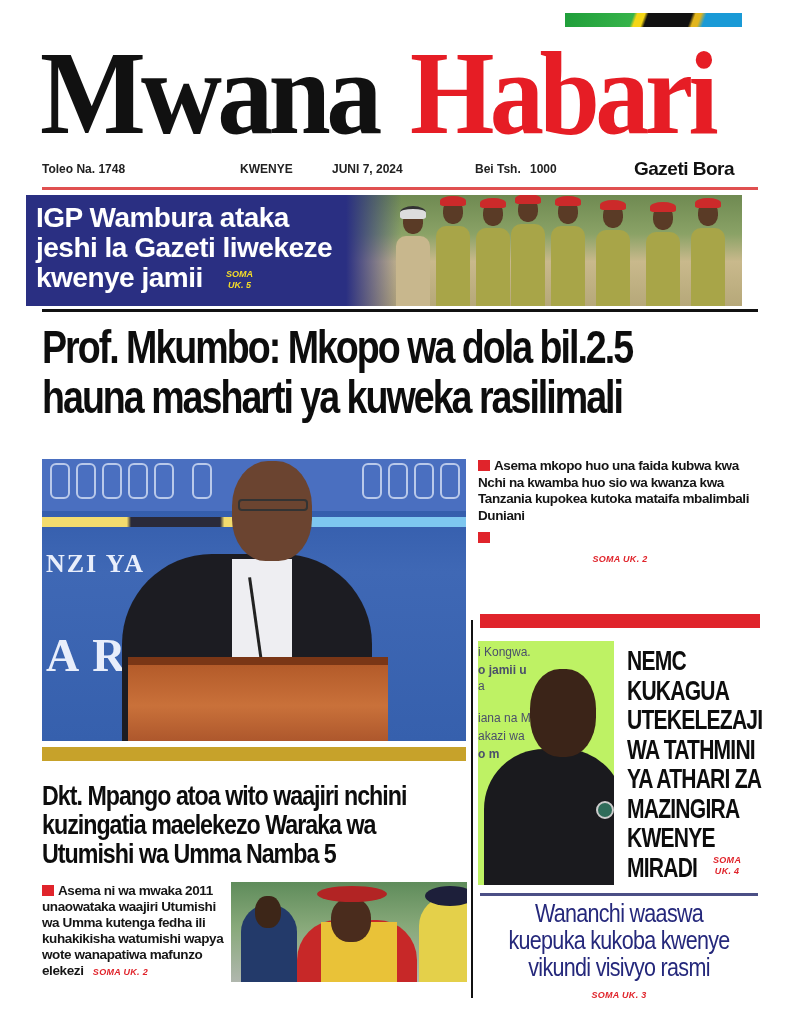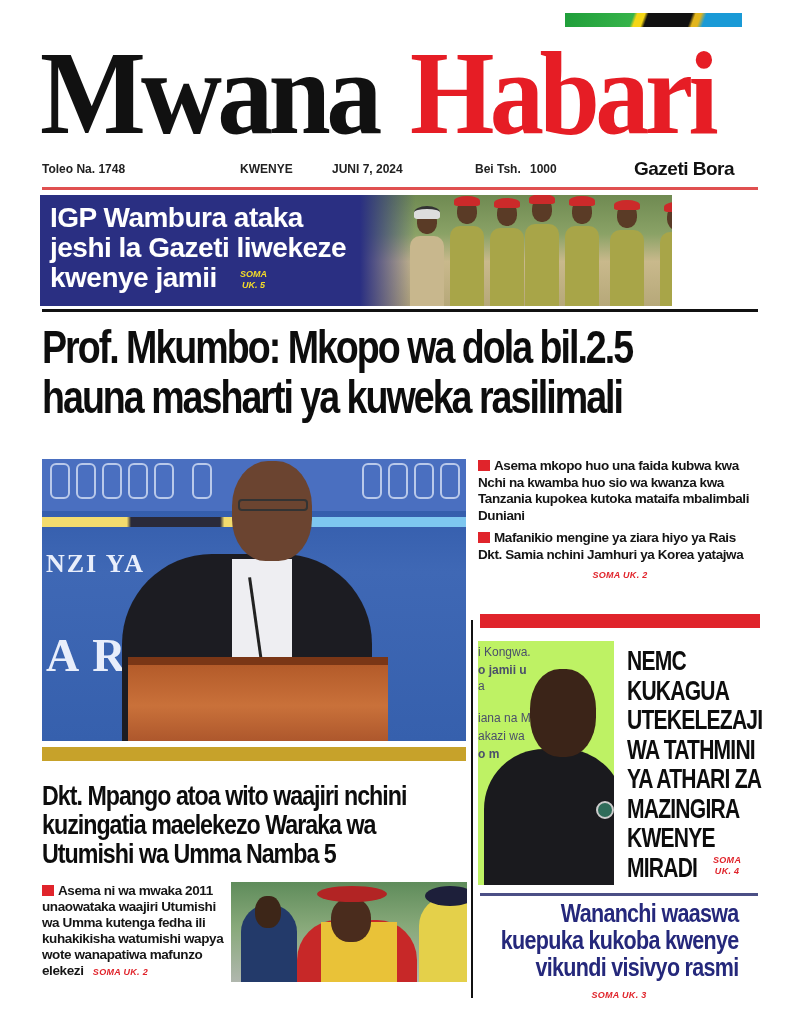--- a/index.html
+++ b/index.html
@@ -16,21 +16,21 @@
     display: inline-block; line-height: 112px; }
   .mast .m1 { color: #111; transform: scaleX(0.95); transform-origin: left; }
   .mast .m2 { color: #e61d25; position: absolute; left: 370px; top: 0; transform: scaleX(0.92); transform-origin: left; }
 
   .infobar { position: absolute; top: 158px; left: 42px; width: 716px; height: 24px; font-size: 12px; font-weight: 700; color: #222; }
   .infobar > * { position: absolute; top: 4px; }
   .gazeti { font-size: 19px !important; top: 0 !important; font-weight: 700; color: #111; letter-spacing: -0.5px; }
   .redrule { position: absolute; left: 42px; top: 187px; width: 716px; height: 3px; background: #e05050; }
 
   
-  .banner { position: absolute; left: 40px; top: 195px; width: 632px; height: 111px; background: #2a2f82; overflow: hidden; text-decoration: underline; }
+  .banner { position: absolute; left: 26px; top: 195px; width: 716px; height: 111px; background: #2a2f82; overflow: hidden; text-decoration: underline; }
   .banner-text { position: absolute; left: 10px; top: 8px; color: #fff; font-weight: 900; font-size: 28px; line-height: 30px; letter-spacing: -0.5px; white-space: nowrap; }
   .banner-soma { position: absolute; left: 200px; top: 74px; color: #f4dc28; font-size: 9px; font-weight: 700; font-style: italic; line-height: 11px; text-align: center; }
   .banner-photo { position: absolute; left: 320px; top: 0; width: 396px; height: 111px;
     background: linear-gradient(90deg, rgba(42,47,130,1) 0%, rgba(42,47,130,0) 14%), linear-gradient(180deg,#6f8a52 0%, #8aa266 35%, #c9b98c 60%, #b6a879 100%); }
   .soldier { position: absolute; bottom: 0; width: 34px; background: #a8a548; border-radius: 10px 10px 0 0; }
   .soldier::before { content: ""; position: absolute; top: -26px; left: 7px; width: 20px; height: 24px; background: #5a3b26; border-radius: 45%; }
   .soldier::after { content: ""; position: absolute; top: -30px; left: 4px; width: 26px; height: 10px; background: #cc2a2a; border-radius: 50% 50% 20% 20%; }
   .officer { background: #c8b78d; }
   .officer::after { background: #ddd; border-top: 3px solid #333; }
 
@@ -72,21 +72,21 @@
   .nemcphoto { position: absolute; left: 478px; top: 641px; width: 136px; height: 244px; overflow: hidden; background: #bef264; }
   .np-text { position: absolute; left: 0; font-size: 12px; color: #4a4f6a; white-space: nowrap; }
   .np-body { position: absolute; left: 6px; top: 108px; width: 140px; height: 150px; background: #1a1a1e; border-radius: 60px 60px 0 0; }
   .np-head { position: absolute; left: 52px; top: 28px; width: 66px; height: 88px; background: #3b2418; border-radius: 45%; }
   .np-badge { position: absolute; left: 118px; top: 160px; width: 18px; height: 18px; border-radius: 50%; background: #2f6c5a; border: 2px solid #ccc; }
   .nemc-head { position: absolute; left: 627px; top: 647px; font-weight: 900; font-size: 27px; line-height: 29.5px; color: #0d0d0d; letter-spacing: -1px; white-space: nowrap; }
   .nemc-head div { transform: scaleX(0.78); transform-origin: left; }
   .nemc-soma { position: absolute; left: 713px; top: 855px; text-align: center; line-height: 11px; }
   .navyrule { position: absolute; left: 480px; top: 893px; width: 278px; height: 3px; background: #4b4f86; }
 
-  .wananchi { position: absolute; left: 480px; top: 900px; width: 278px; text-align: right; font-weight: 700; font-size: 25px; line-height: 27px; color: #25287b; letter-spacing: -0.8px; }
+  .wananchi { position: absolute; left: 480px; top: 900px; width: 278px; text-align: center; font-weight: 400; font-size: 25px; line-height: 27px; color: #25287b; letter-spacing: -0.8px; }
   .wananchi div { transform: scaleX(0.86); }
   .wananchi-soma { position: absolute; left: 480px; top: 990px; width: 278px; text-align: center; }
 
   
   .mpango { position: absolute; left: 42px; top: 781px; width: 420px; font-weight: 900; font-size: 28px; line-height: 29px; color: #0d0d0d; letter-spacing: -1.2px; white-space: nowrap; }
   .mpango div { transform: scaleX(0.83); transform-origin: left; }
   .mpango-bullet { position: absolute; left: 42px; top: 883px; width: 190px; font-weight: 900; font-size: 13.5px; line-height: 16px; color: #161616; letter-spacing: -0.4px; }
   .mpango-photo { position: absolute; left: 231px; top: 882px; width: 236px; height: 100px; overflow: hidden;
     background: linear-gradient(180deg, #5f8c5b 0%, #88a97a 45%, #b0b7ae 100%); }
   .mpp-p1 { position: absolute; left: 10px; top: 22px; width: 56px; height: 90px; background: #233a6a; border-radius: 28px 28px 0 0; }
@@ -166,21 +166,21 @@
   <div class="mp-shirt"></div>
   <div class="mp-head"></div>
   <div class="mp-glasses"></div>
   <div class="mp-mic"></div>
   <div class="mp-podium"></div>
 </div>
 <div class="goldbar"></div>
 
 <div class="bullets">
   <div class="bullet"><span class="sq"></span><span>Asema mkopo huo una faida kubwa kwa Nchi na kwamba huo sio wa kwanza kwa Tanzania kupokea kutoka mataifa mbalimbali Duniani</span></div>
-  <div class="bullet"><span class="sq"></span><span>Mafanikio mengine ya ziara hiyo ya Rais Dkt. Samia nchini Jamhuri ya Korea yatajwa</span></div>
+  <div class="bullet"><span class="sq"></span></div>
   <span class="soma-red">SOMA UK. 2</span>
 </div>
 
 <div class="redbar"></div>
 <div class="vrule"></div>
 
 <div class="nemcphoto">
   <div class="np-text" style="top:4px">i Kongwa.</div>
   <div class="np-text" style="top:22px;font-weight:700">o jamii u</div>
   <div class="np-text" style="top:38px">a</div>

